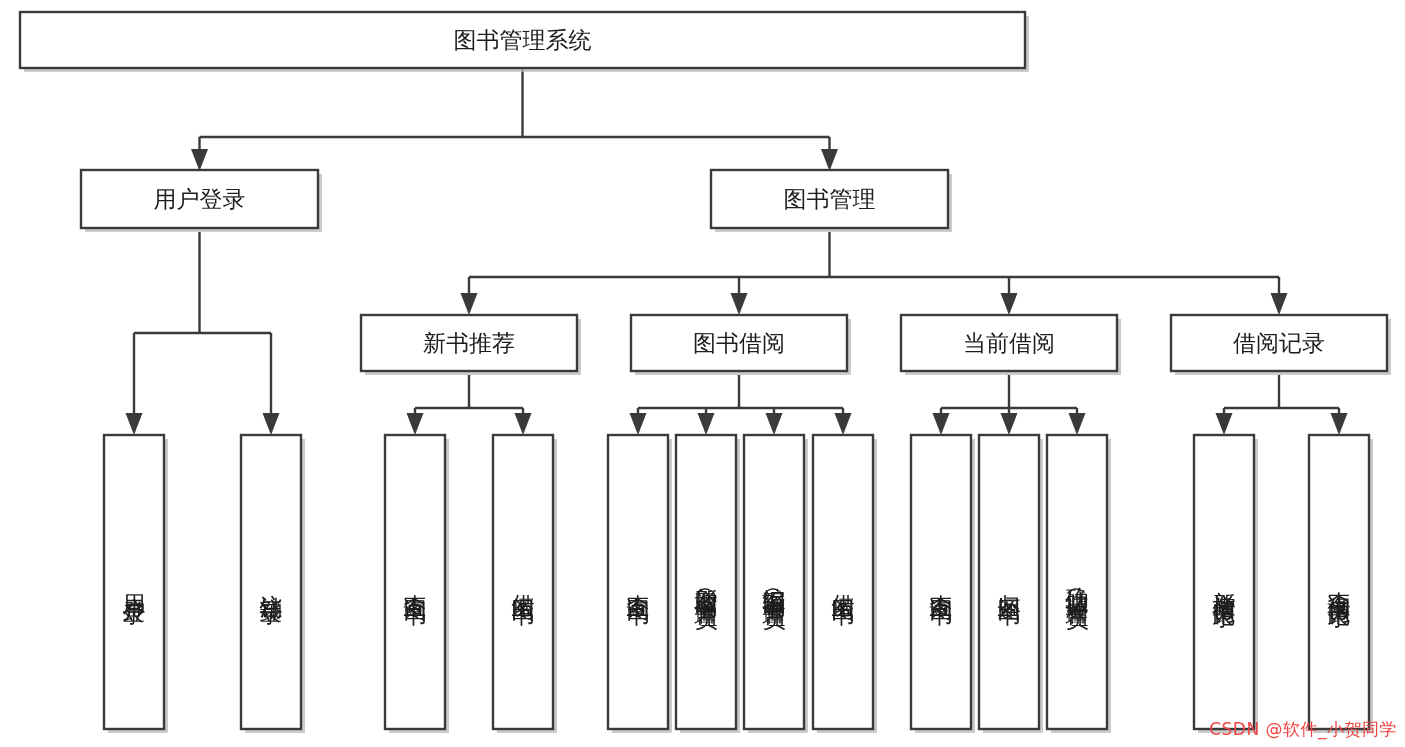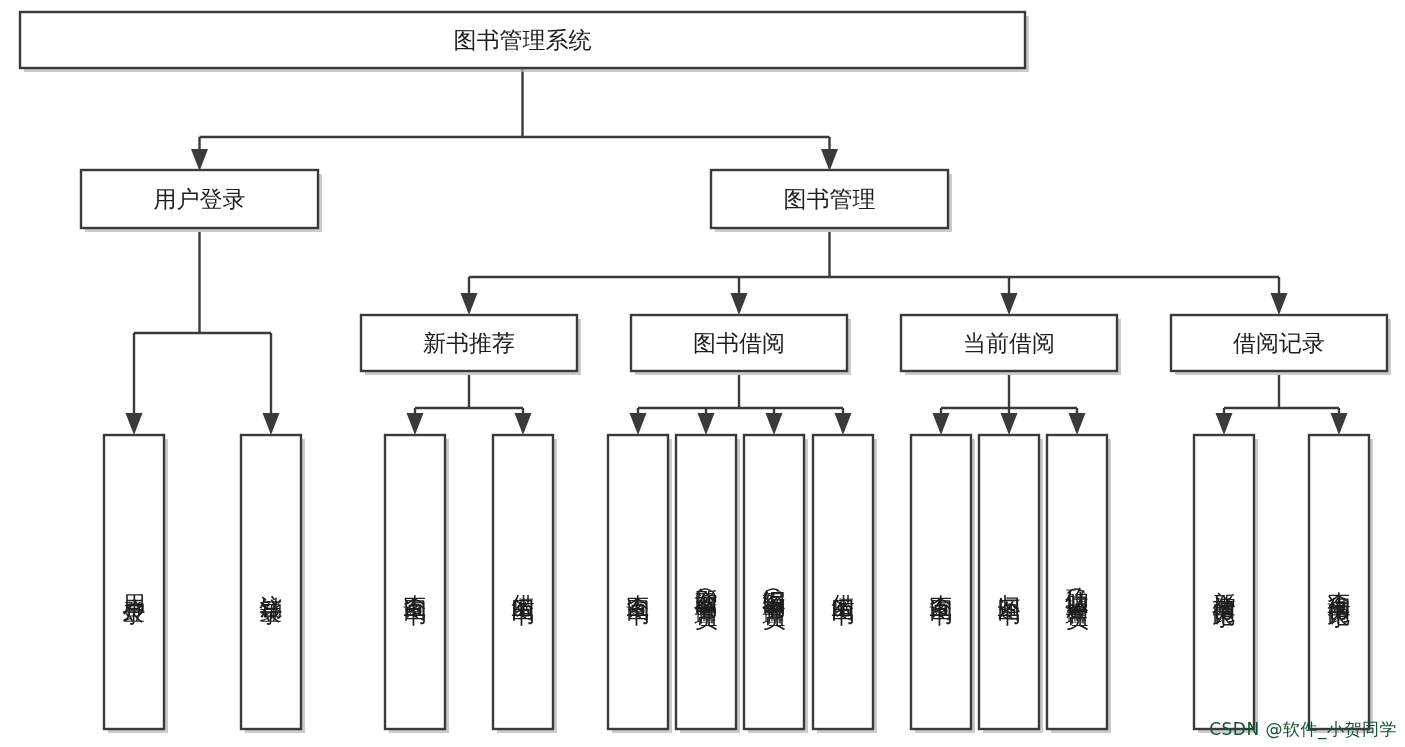--- a/index.html
+++ b/index.html
@@ -70,21 +70,21 @@
     align-items: center;
     justify-content: center;
     pointer-events: none;
   }
   #watermark {
     position: absolute;
     right: 8px;
     bottom: 6px;
     font-family: "DejaVu Sans", "Liberation Sans", sans-serif;
     font-size: 17px;
-    color: #14532d;
+    color: #ef4444;
     white-space: nowrap;
     letter-spacing: 0.5px;
   }
 </style>
 </head>
 <body>
 
 <svg id="diagram" viewBox="0 0 1405 747" xmlns="http://www.w3.org/2000/svg">
 
   <g>

